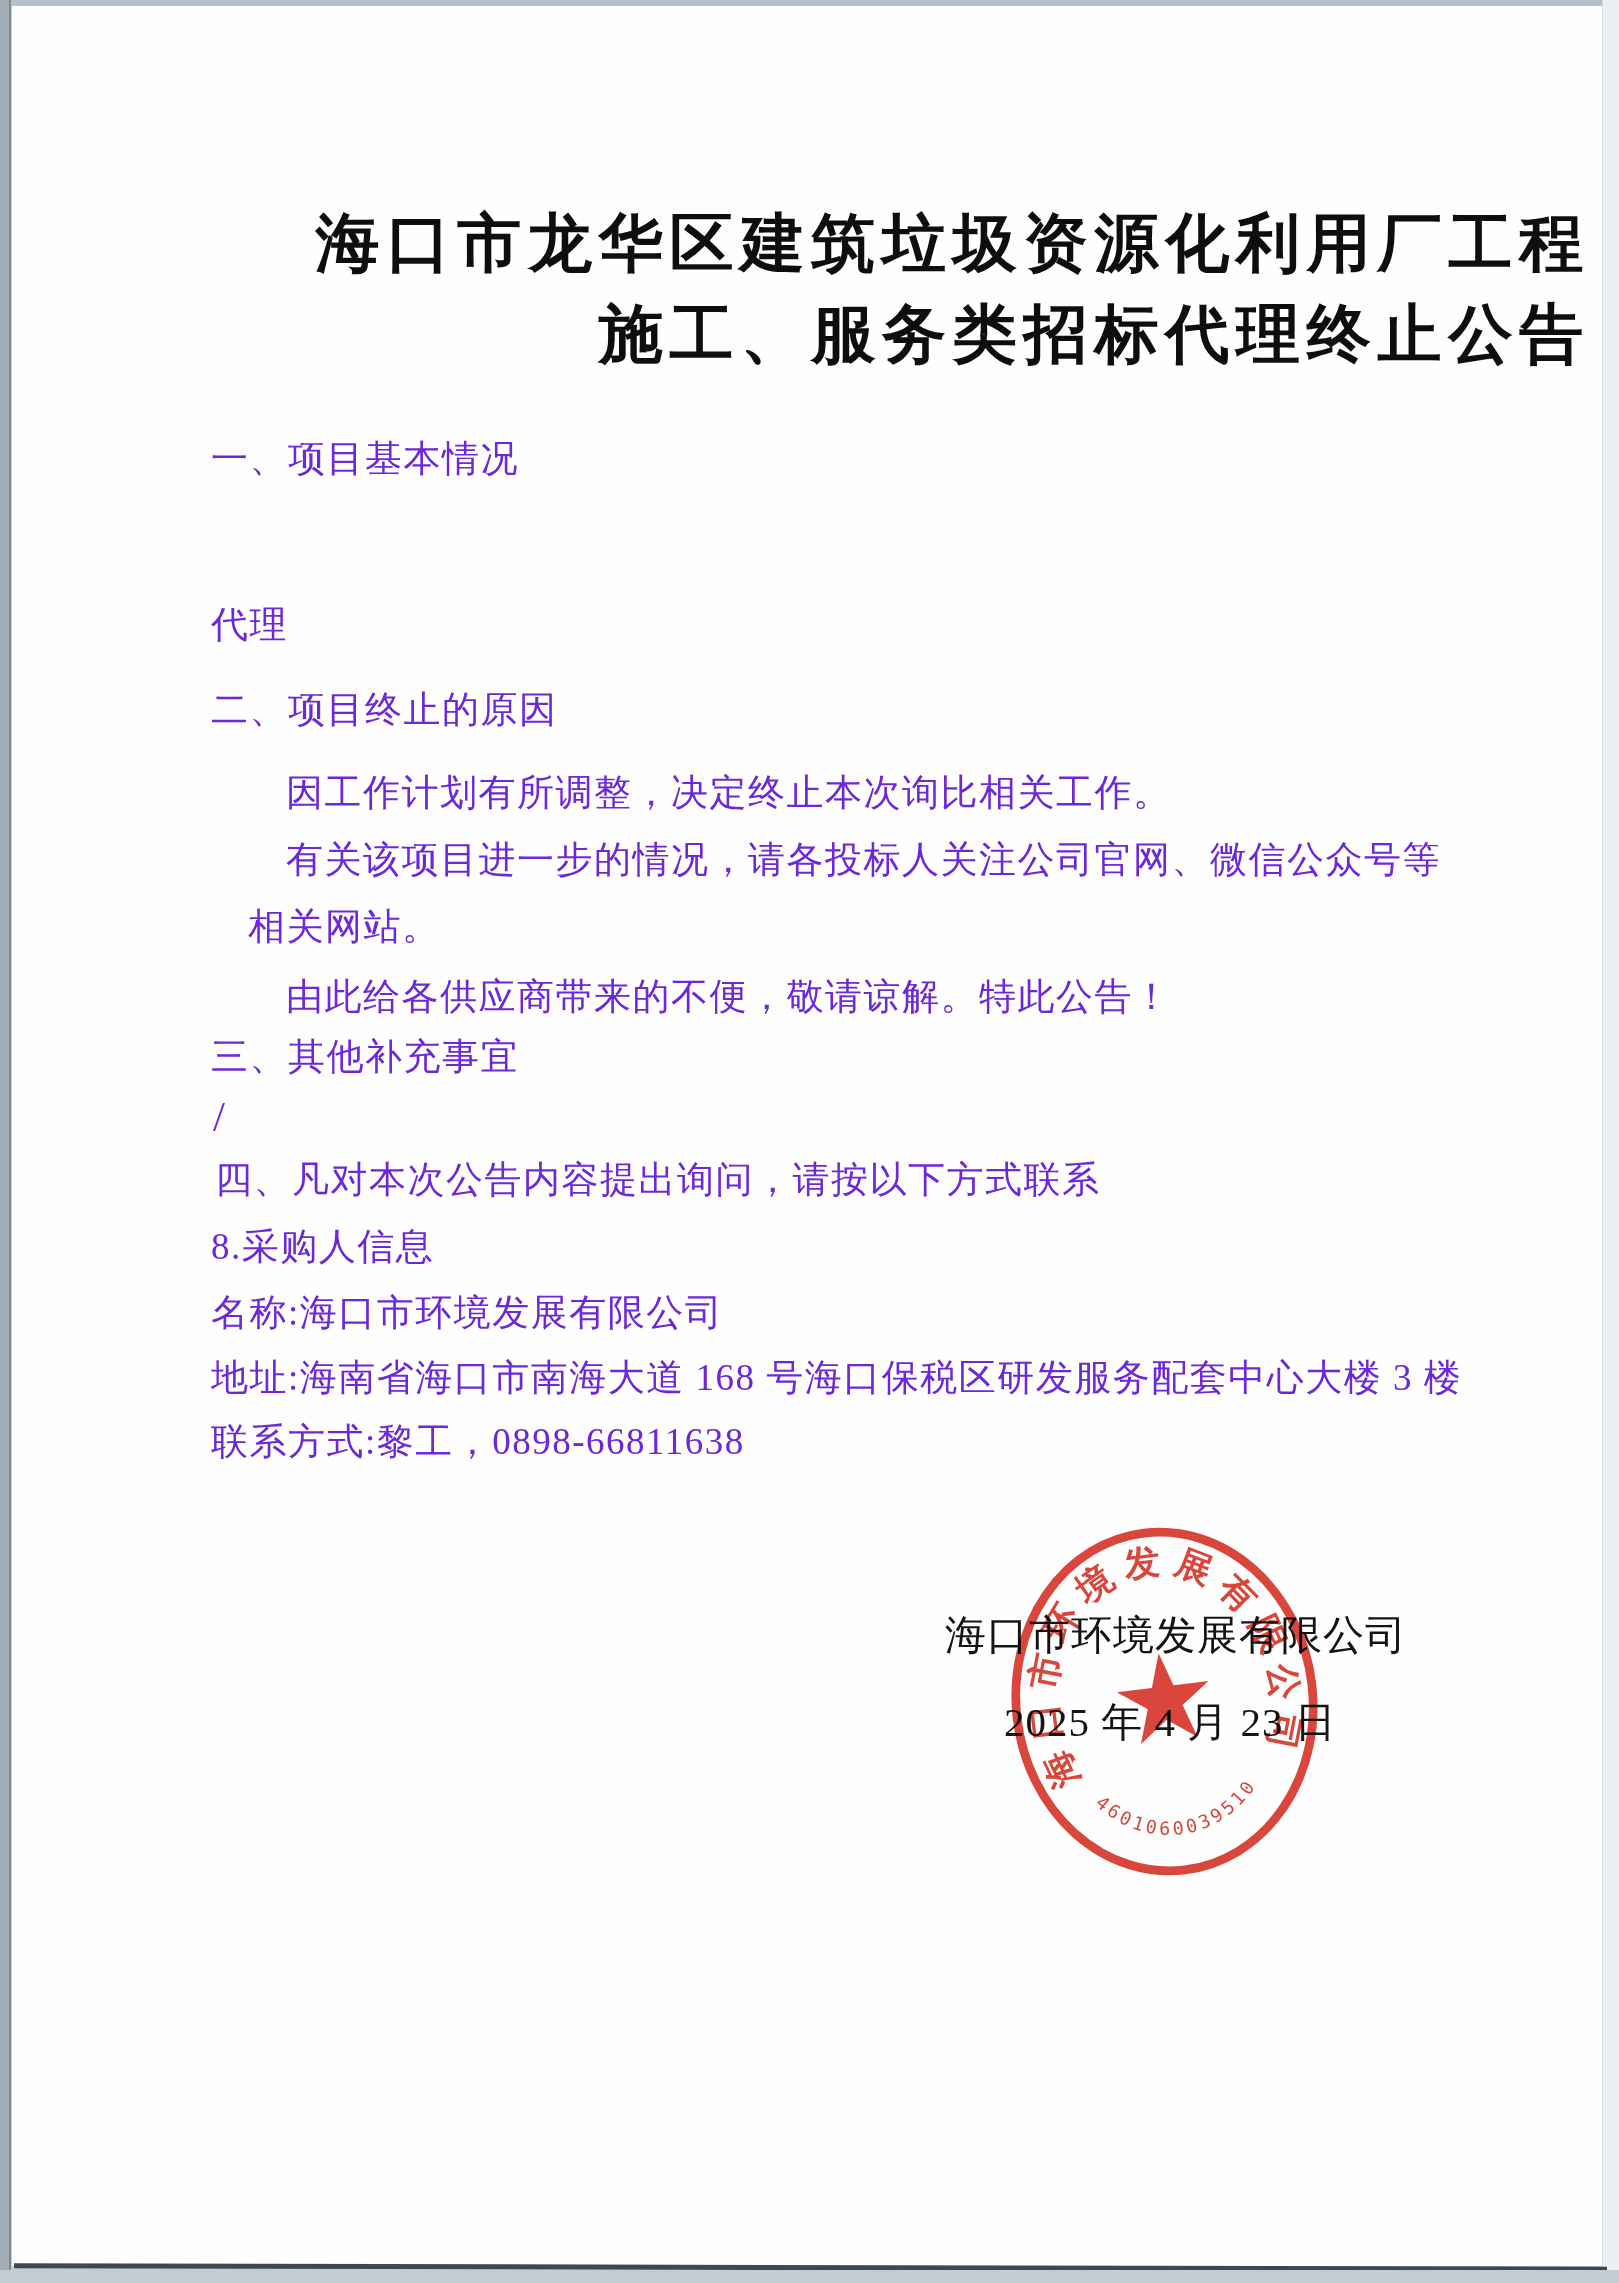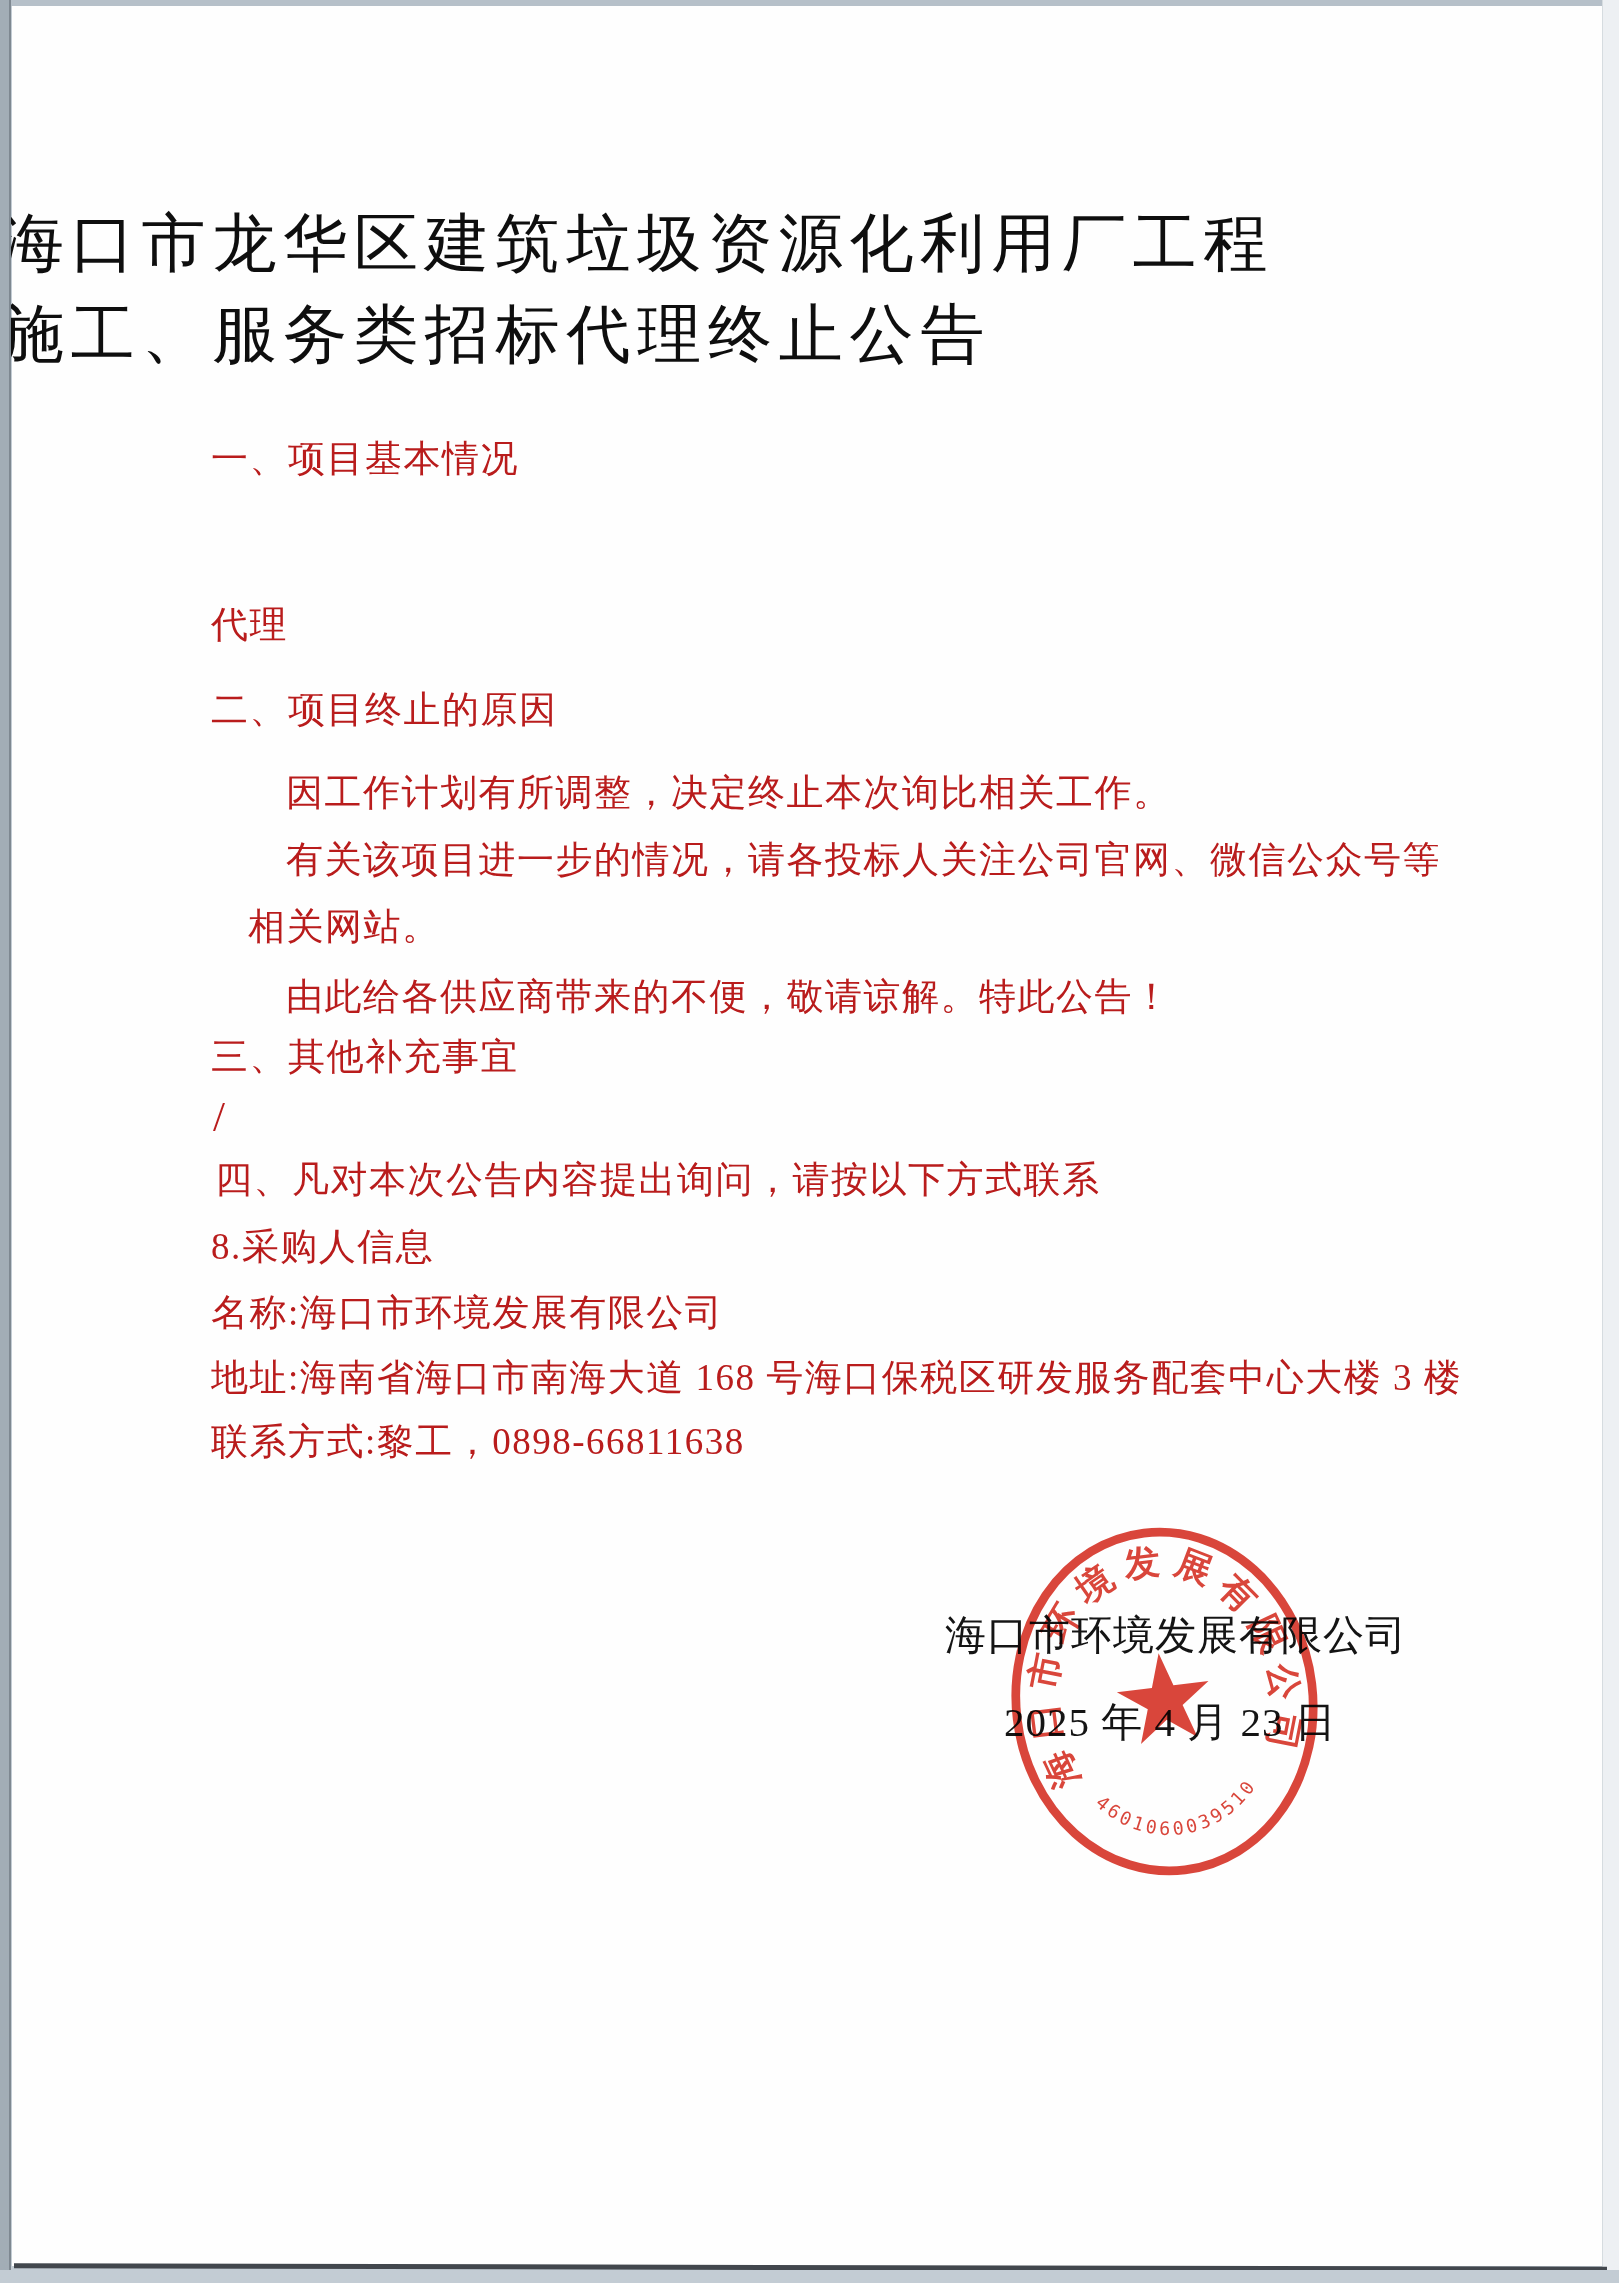--- a/index.html
+++ b/index.html
@@ -5,23 +5,23 @@
   html,body{margin:0;padding:0;background:#9aa4ad;}
   .stage{position:relative;width:1620px;height:2283px;background:#c3ccd4;overflow:hidden;
          font-family:"Liberation Serif","DejaVu Serif",serif;}
   .paper{position:absolute;left:11.6px;top:5.8px;width:1590px;height:2260px;background:#fefefe;}
   .edge-top{position:absolute;left:0;top:0;width:1620px;height:5.8px;background:#b6c0c9;}
   .edge-left{position:absolute;left:0;top:0;width:8.7px;height:2283px;background:#a2adb6;border-right:2.9px solid #7e8891;}
   .edge-right{position:absolute;left:1602px;top:0;width:17.5px;height:2283px;background:#edf0f3;border-left:1.9px solid #d6dce0;}
   .edge-bottom-line{position:absolute;left:13.6px;top:2265px;width:1593px;height:4.9px;background:#42474d;transform:rotate(0.12deg);}
   .edge-bottom{position:absolute;left:0;top:2270px;width:1620px;height:13.6px;background:#c3ccd4;}
 
-  .line{position:absolute;white-space:nowrap;color:#b91c1c;font-size:37px;line-height:1;letter-spacing:1.5px;}
-  .title{position:absolute;left:0;width:1590px;text-align:left;color:#0e0e0e;
-         font-size:64px;line-height:1;font-weight:400;letter-spacing:6.8px;}
+  .line{position:absolute;white-space:nowrap;color:#6d28d9;font-size:37px;line-height:1;letter-spacing:1.5px;}
+  .title{position:absolute;left:0;width:1590px;text-align:right;color:#0e0e0e;
+         font-size:64px;line-height:1;font-weight:700;letter-spacing:6.8px;}
   .sig{position:absolute;white-space:nowrap;color:#141414;font-size:41px;line-height:1;letter-spacing:1px;}
   .slash{font-size:43px;letter-spacing:0;}
 
   .stamp{position:absolute;left:1009px;top:1525px;width:311px;height:353px;
          mix-blend-mode:multiply;opacity:0.92;}
 </style>
 </head>
 <body>
 
 <div class="stage">

